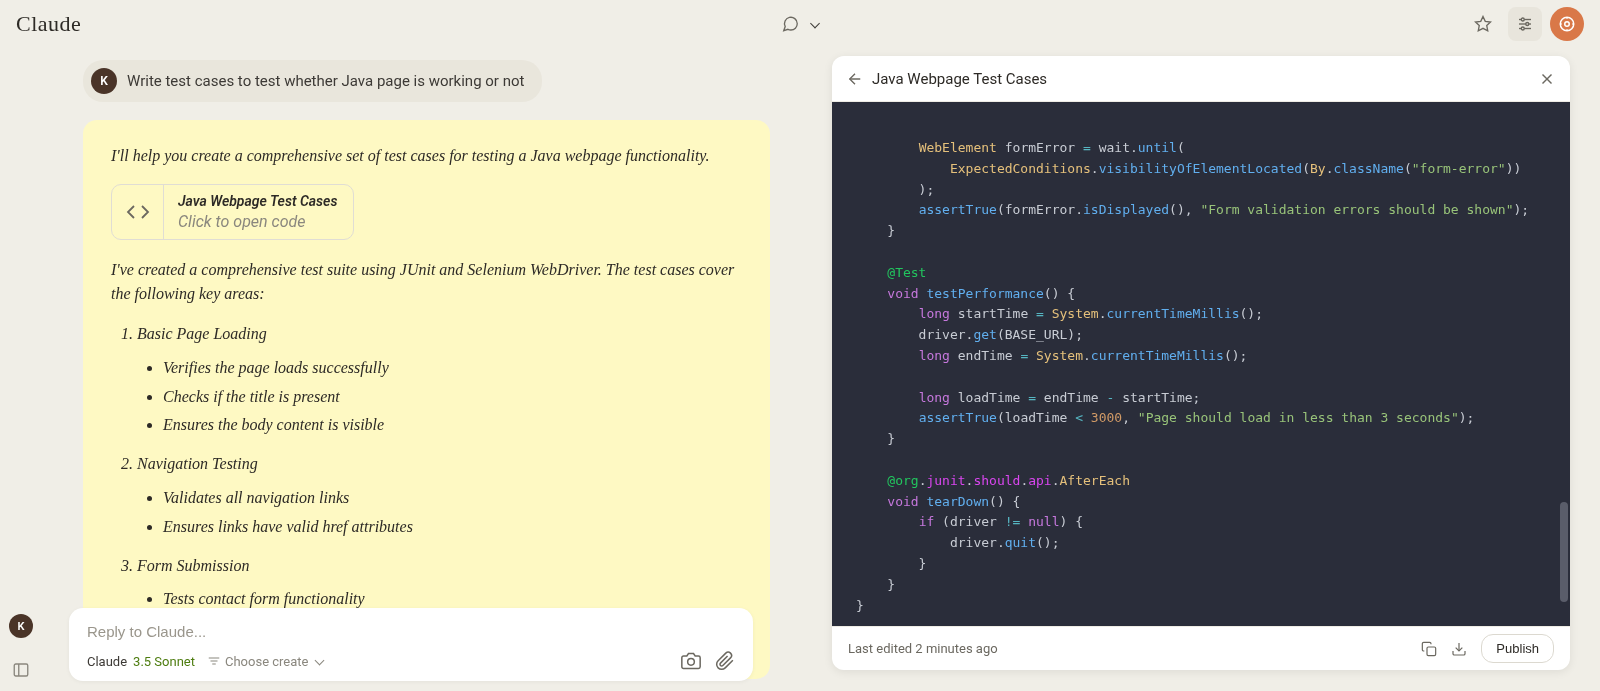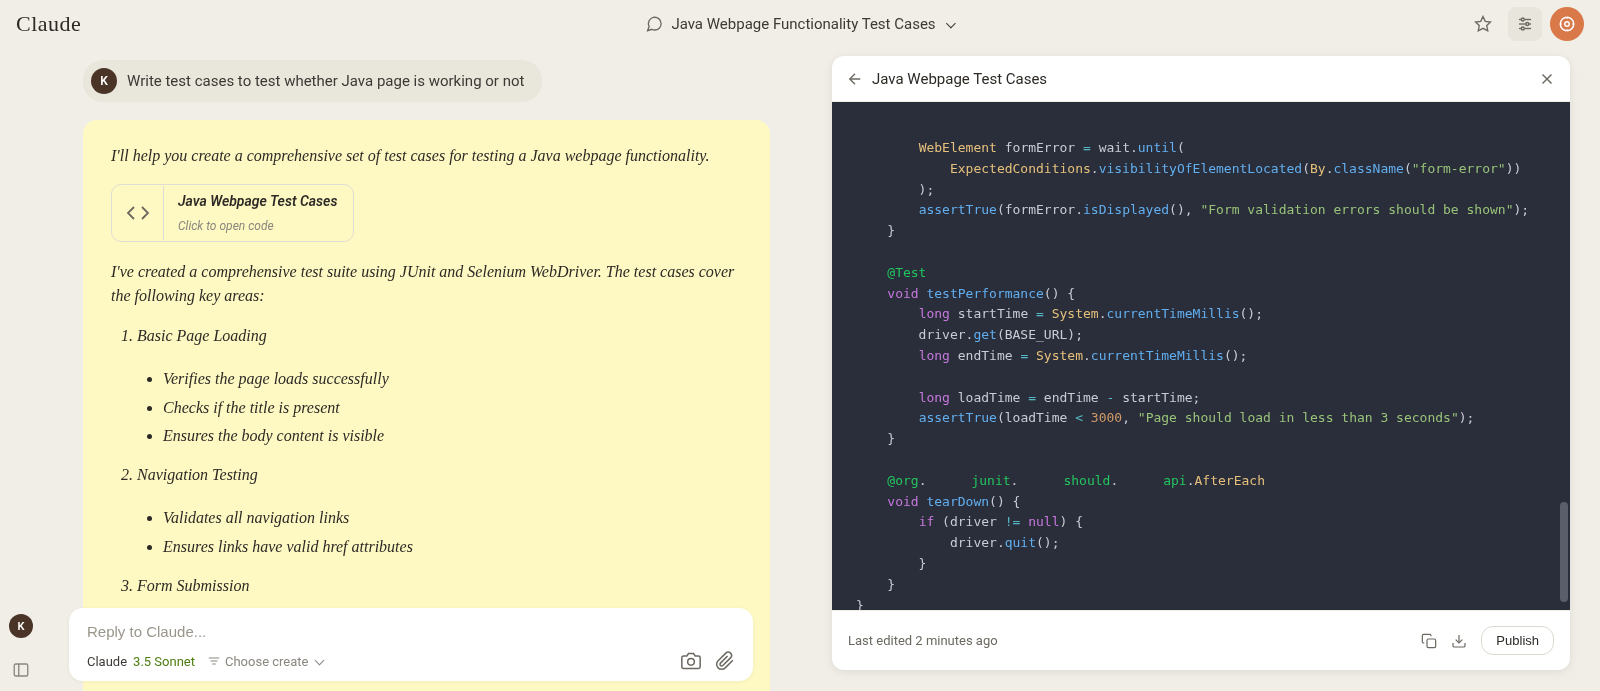--- a/index.html
+++ b/index.html
@@ -19,24 +19,24 @@
 .left-area { position:absolute; left:0; top:48px; width:803px; bottom:0; padding:0 33px 0 83px; overflow-y:auto; }
 .user-msg { display:inline-flex; align-items:center; gap:10px; background:#e9e6dc; border-radius:20px; padding:8px 18px 8px 8px; margin-top:12px; margin-bottom:18px; }
 .user-avatar { width:26px; height:26px; border-radius:50%; background:#4a3428; color:#fff; display:flex; align-items:center; justify-content:center; font-size:12px; font-weight:600; }
 .user-text { font-size:15px; color:#3d3a36; }
 .assistant-card { background:#fef9c3; border-radius:14px; padding:24px 28px;font-style:italic; }
 .assistant-card p { font-family:Georgia,serif; font-size:16px; line-height:1.5; color:#2d2a26; margin-bottom:16px; }
 .artifact-chip { display:inline-flex; align-items:center; border:1px solid #e0ddd4; border-radius:10px; overflow:hidden; margin-bottom:18px; cursor:pointer; }
 .artifact-icon { width:52px; height:54px; display:flex; align-items:center; justify-content:center; border-right:1px solid #e0ddd4; color:#6b6860; }
 .artifact-meta { padding:8px 16px 8px 14px; }
 .artifact-title { font-size:14px; font-weight:600; color:#2d2a26; }
-.artifact-sub { font-size:12px; color:#8a877e; margin-top:10px; }
+.artifact-sub { font-size:16px; color:#8a877e; margin-top:3px; }
 .assistant-card ol { list-style:decimal; padding-left:26px; font-family:Georgia,serif; font-size:16px; line-height:1.55; }
 .assistant-card ol > li { margin-bottom:14px; }
-.assistant-card ul { list-style:disc; padding-left:26px; margin-top:18px; }
+.assistant-card ul { list-style:disc; padding-left:26px; margin-top:9px; }
 .assistant-card ul li { margin-bottom:4px; }
 
 
 .composer-wrap { position:absolute; left:69px; bottom:10px; width:684px; background:#fff; border-radius:14px 14px 14px 14px; padding:14px 18px 10px 18px; box-shadow:0 1px 4px rgba(0,0,0,0.05); }
 .composer-avatar { position:absolute; left:-60px; top:6px; width:24px; height:24px; border-radius:50%; background:#4a3428; color:#fff; display:flex; align-items:center; justify-content:center; font-size:11px; font-weight:600; }
 .composer-input { width:100%; border:none; outline:none; font-size:15px; color:#737373; background:transparent; }
 .composer-input::placeholder { color:#9a968c; }
 .composer-row2 { display:flex; align-items:center; margin-top:10px; gap:6px; font-size:13px; }
 .composer-row2 .model { color:#3d3a36; }
 .composer-row2 .model-ver { color:#4d7c0f; }
@@ -53,23 +53,23 @@
 .artifact-header .title { font-size:15px; color:#2d2a26; margin-left:8px; }
 .artifact-header .close { margin-left:auto; }
 .code-area { flex:1; background:#2a2d3a; overflow:auto; position:relative; }
 .code-area pre { font-family:"SF Mono",Consolas,monospace; font-size:13px; line-height:1.6; color:#c8ccd4; padding:36px 24px; white-space:pre; margin:0; }
 .tok-kw { color:#c678dd; }
 .tok-type { color:#e5c07b; }
 .tok-fn { color:#61afef; }
 .tok-str { color:#98c379; }
 .tok-num { color:#d19a66; }
 .tok-ann { color:#22c55e; }
-.tok-id { color:#22c55e;margin-left:45px; }
+.tok-id { color:#d946ef; }
 .tok-op { color:#56b6c2; }
-.artifact-footer { height:60px; display:flex; align-items:center; padding:0 16px; border-top:1px solid #eeece5; font-size:13px; color:#6b6860; }
+.artifact-footer { height:44px; display:flex; align-items:center; padding:0 16px; border-top:1px solid #eeece5; font-size:13px; color:#6b6860; }
 .artifact-footer .actions { margin-left:auto; display:flex; align-items:center; gap:14px; }
 .publish-btn { border:1px solid #dcd9d0; background:#fff; border-radius:12px; padding:6px 14px; font-size:13px; cursor:pointer; color:#2d2a26; }
 
 
 .chev-down::after { content:""; display:inline-block; width:6px; height:6px; border-right:1.5px solid currentColor; border-bottom:1.5px solid currentColor; transform:rotate(45deg); margin-left:4px; position:relative; top:-2px; }
 svg { display:block; }
 
 
 .code-area::-webkit-scrollbar { width:10px; }
 .code-area::-webkit-scrollbar-thumb { background:#4a4d5a; border-radius:5px; }
@@ -79,21 +79,20 @@
 <body>
 
 <div class="top-header">
   <div class="logo">Claude</div>
   <div class="header-center">
     <span>
       <svg width="18" height="18" viewBox="0 0 24 24" fill="none" stroke="#6b6860" stroke-width="1.8">
           <path d="M21 11.5a8.38 8.38 0 0 1-8.5 8.5 8.5 8.5 0 0 1-3.9-.95L3 21l1.95-5.6A8.5 8.5 0 1 1 21 11.5z"></path>
         </svg>
     </span>
-    <span>Java Webpage Functionality Test Cases</span>
     <span class="chev-down"></span>
   </div>
   <div class="header-right">
     <button class="icon-btn">
       <svg width="18" height="18" viewBox="0 0 24 24" fill="none" stroke="#6b6860" stroke-width="1.8">
           <polygon points="12 2 15 8.5 22 9.3 17 14 18.3 21 12 17.8 5.7 21 7 14 2 9.3 9 8.5 12 2"></polygon>
         </svg>
     </button>
     <button class="icon-btn filled">
       <svg width="18" height="18" viewBox="0 0 24 24" fill="none" stroke="#6b6860" stroke-width="1.8">

